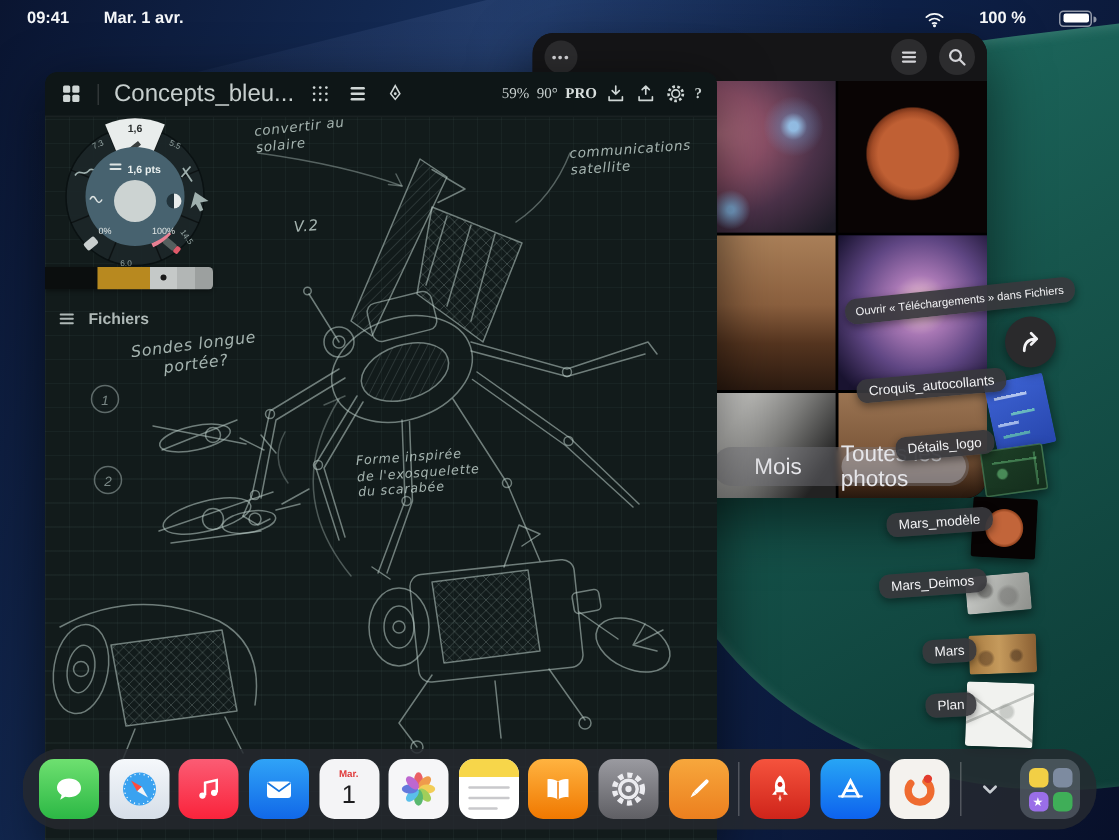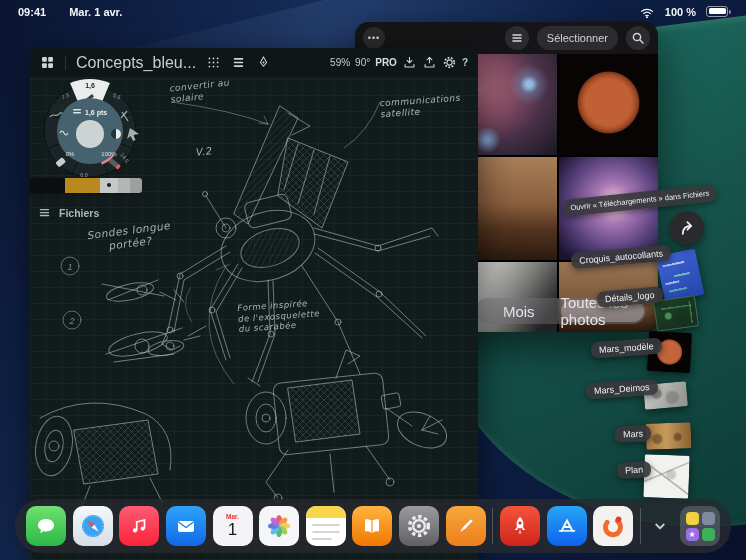--- a/index.html
+++ b/index.html
@@ -17,21 +17,21 @@
     transform:rotate(-18deg);}
   .felt{position:absolute;left:432px;top:18px;width:620px;height:505px;
     border-radius:42% 34% 40% 46%;transform:rotate(-7deg);
     background:linear-gradient(158deg,#1e6e63 0%,#17564d 35%,#0f423c 70%,#0b352f 100%);
     box-shadow:inset 2px 2px 8px rgba(190,230,220,0.18);}
   
   .statusbar{position:absolute;left:0;top:0;right:0;height:24px;display:flex;
     align-items:center;justify-content:space-between;padding:0 18px;z-index:60;
     font-size:11px;font-weight:bold;color:#f4f6f8;}
   .sb-left{display:flex;gap:23px;}
-  .sb-right{display:flex;gap:10px;}
+  .sb-right{display:flex;align-items:center;gap:22px;}
   .batt{position:relative;width:22px;height:11px;border:1px solid rgba(255,255,255,0.55);
     border-radius:3px;}
   .batt i{position:absolute;inset:1.5px;background:#fff;border-radius:1.5px;display:block;}
   .batt:after{content:"";position:absolute;right:-4px;top:3px;width:2.5px;height:4px;
     background:rgba(255,255,255,0.55);border-radius:0 2px 2px 0;}
   
   .photos-win{position:absolute;left:355px;top:22px;width:303px;height:310px;
     background:#151517;border-radius:14px;z-index:10;overflow:hidden;
     box-shadow:0 14px 40px rgba(0,0,0,0.55);}
   .photos-head{position:relative;height:32px;display:flex;align-items:center;
@@ -66,21 +66,21 @@
     justify-content:center;font-size:15px;color:#e6e6ea;}
   .seg.sel{background:rgba(185,185,190,0.45);}
   
   .concepts-win{position:absolute;left:30px;top:48px;width:448px;height:512px;z-index:20;
     border-radius:8px 8px 0 0;overflow:hidden;box-shadow:0 10px 36px rgba(0,0,0,0.6);}
   .c-toolbar{position:absolute;left:0;top:0;right:0;height:30px;background:#0e1617;
     display:flex;align-items:center;padding:0 10px;gap:10px;z-index:5;
     border-bottom:1px solid rgba(255,255,255,0.05);}
   .c-title{font-size:16px;color:#c6cecd;}
   .c-sep{width:1px;height:14px;background:rgba(255,255,255,0.14);}
-  .c-right{margin-left:auto;display:flex;align-items:center;gap:5px;}
+  .c-right{margin-left:auto;display:flex;align-items:center;gap:5px;font-family:Liberation Serif, serif;}
   .c-num{font-size:10px;color:#c6cecd;}
   .c-pro{font-size:10px;font-weight:bold;color:#d8dedd;}
   .canvas{position:absolute;left:0;top:30px;right:0;bottom:0;background:#121b1b;
     background-image:
       repeating-linear-gradient(0deg,rgba(125,165,158,0.06) 0 1px,transparent 1px 16px),
       repeating-linear-gradient(90deg,rgba(125,165,158,0.06) 0 1px,transparent 1px 16px);}
   .hand{position:absolute;font-family:"DejaVu Sans",sans-serif;font-style:italic;
     color:rgba(205,222,217,0.78);line-height:1.25;letter-spacing:0.5px;z-index:4;}
   .wheel{position:absolute;left:0px;top:28px;width:120px;height:110px;z-index:6;}
   .colorbar{position:absolute;left:0;top:130px;width:112px;height:15px;display:flex;z-index:6;
@@ -157,21 +157,20 @@
       <div class="ph-spacer"></div>
       <div class="ph-circ">
         <svg width="14" height="14" viewBox="0 0 14 14">
           <g stroke="#d3d3d7" stroke-width="1.5" stroke-linecap="round">
             <line x1="3" y1="4" x2="11" y2="4"></line>
               <line x1="3" y1="7" x2="11" y2="7"></line>
               <line x1="3" y1="10" x2="11" y2="10"></line>
           </g>
         </svg>
       </div>
-      <div class="ph-select">Sélectionner</div>
       <div class="ph-circ">
         <svg width="14" height="14" viewBox="0 0 14 14">
           <circle cx="6" cy="6" r="3.6" fill="none" stroke="#d3d3d7" stroke-width="1.5"></circle>
           <line x1="9" y1="9" x2="12" y2="12" stroke="#d3d3d7" stroke-width="1.5" stroke-linecap="round"></line>
         </svg>
       </div>
     </div>
     <div class="photo-grid">
       <div class="ph p-dark1"></div>
       <div class="ph p-horsehead"></div>

